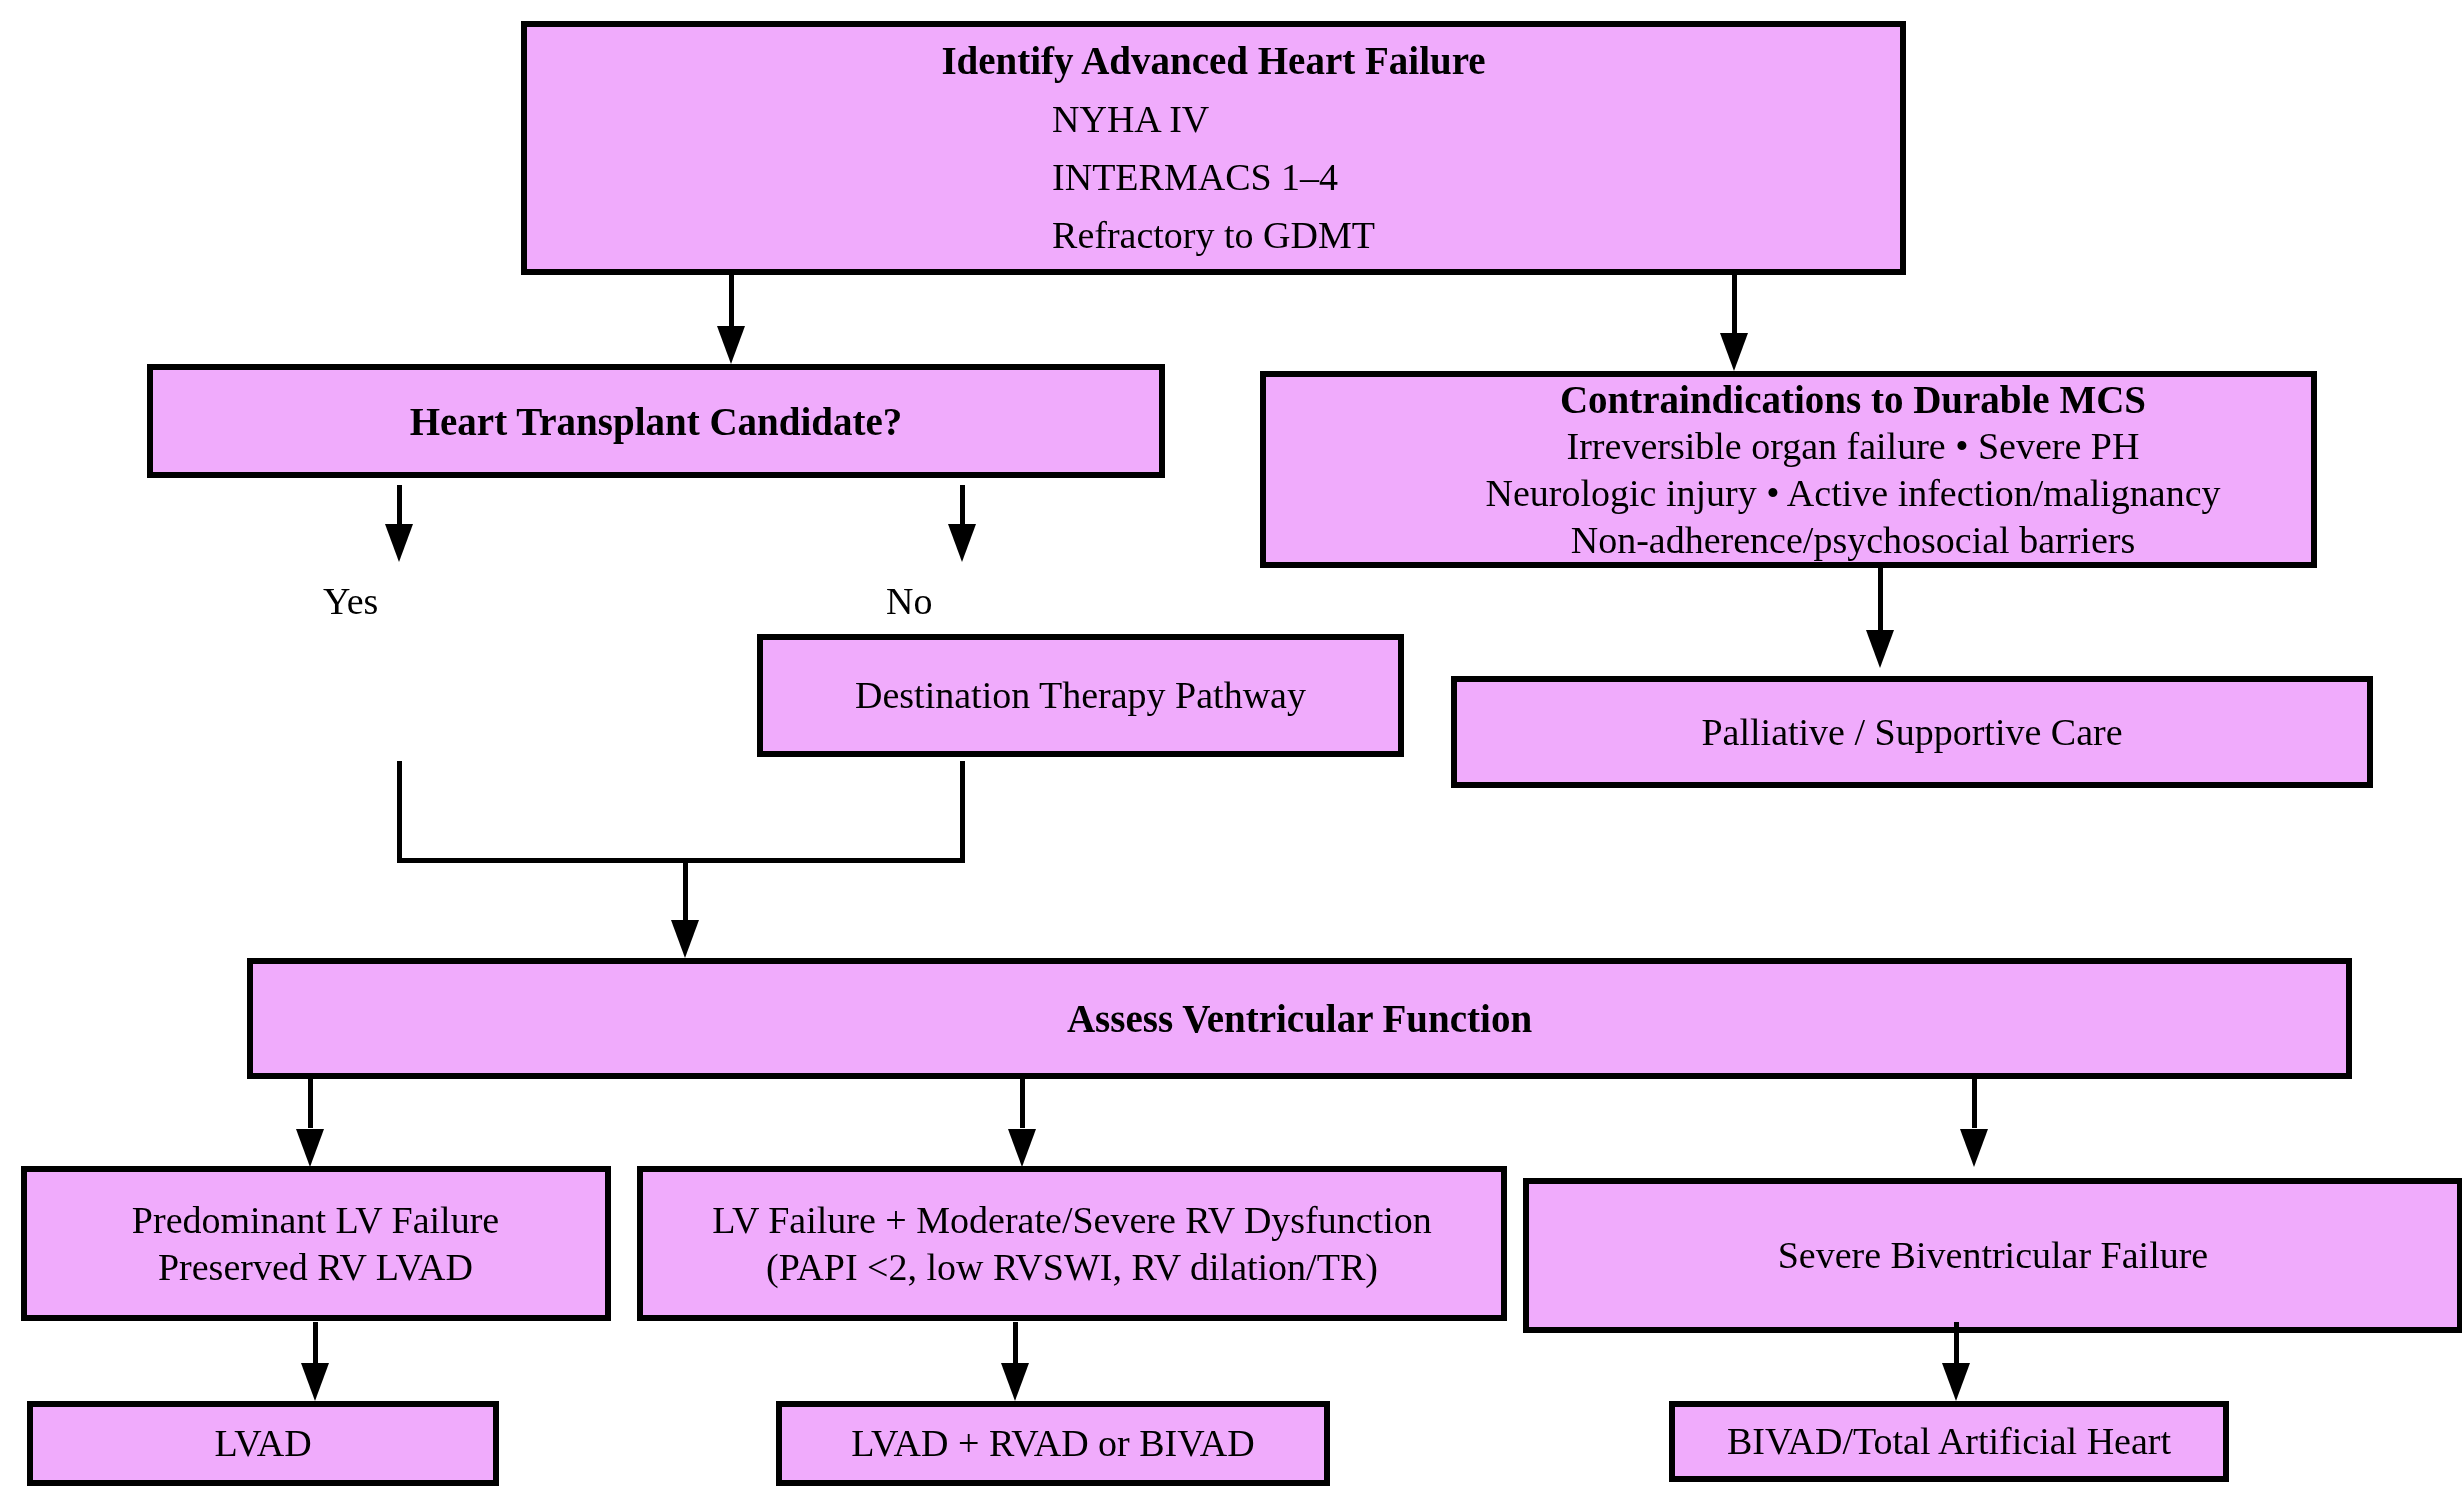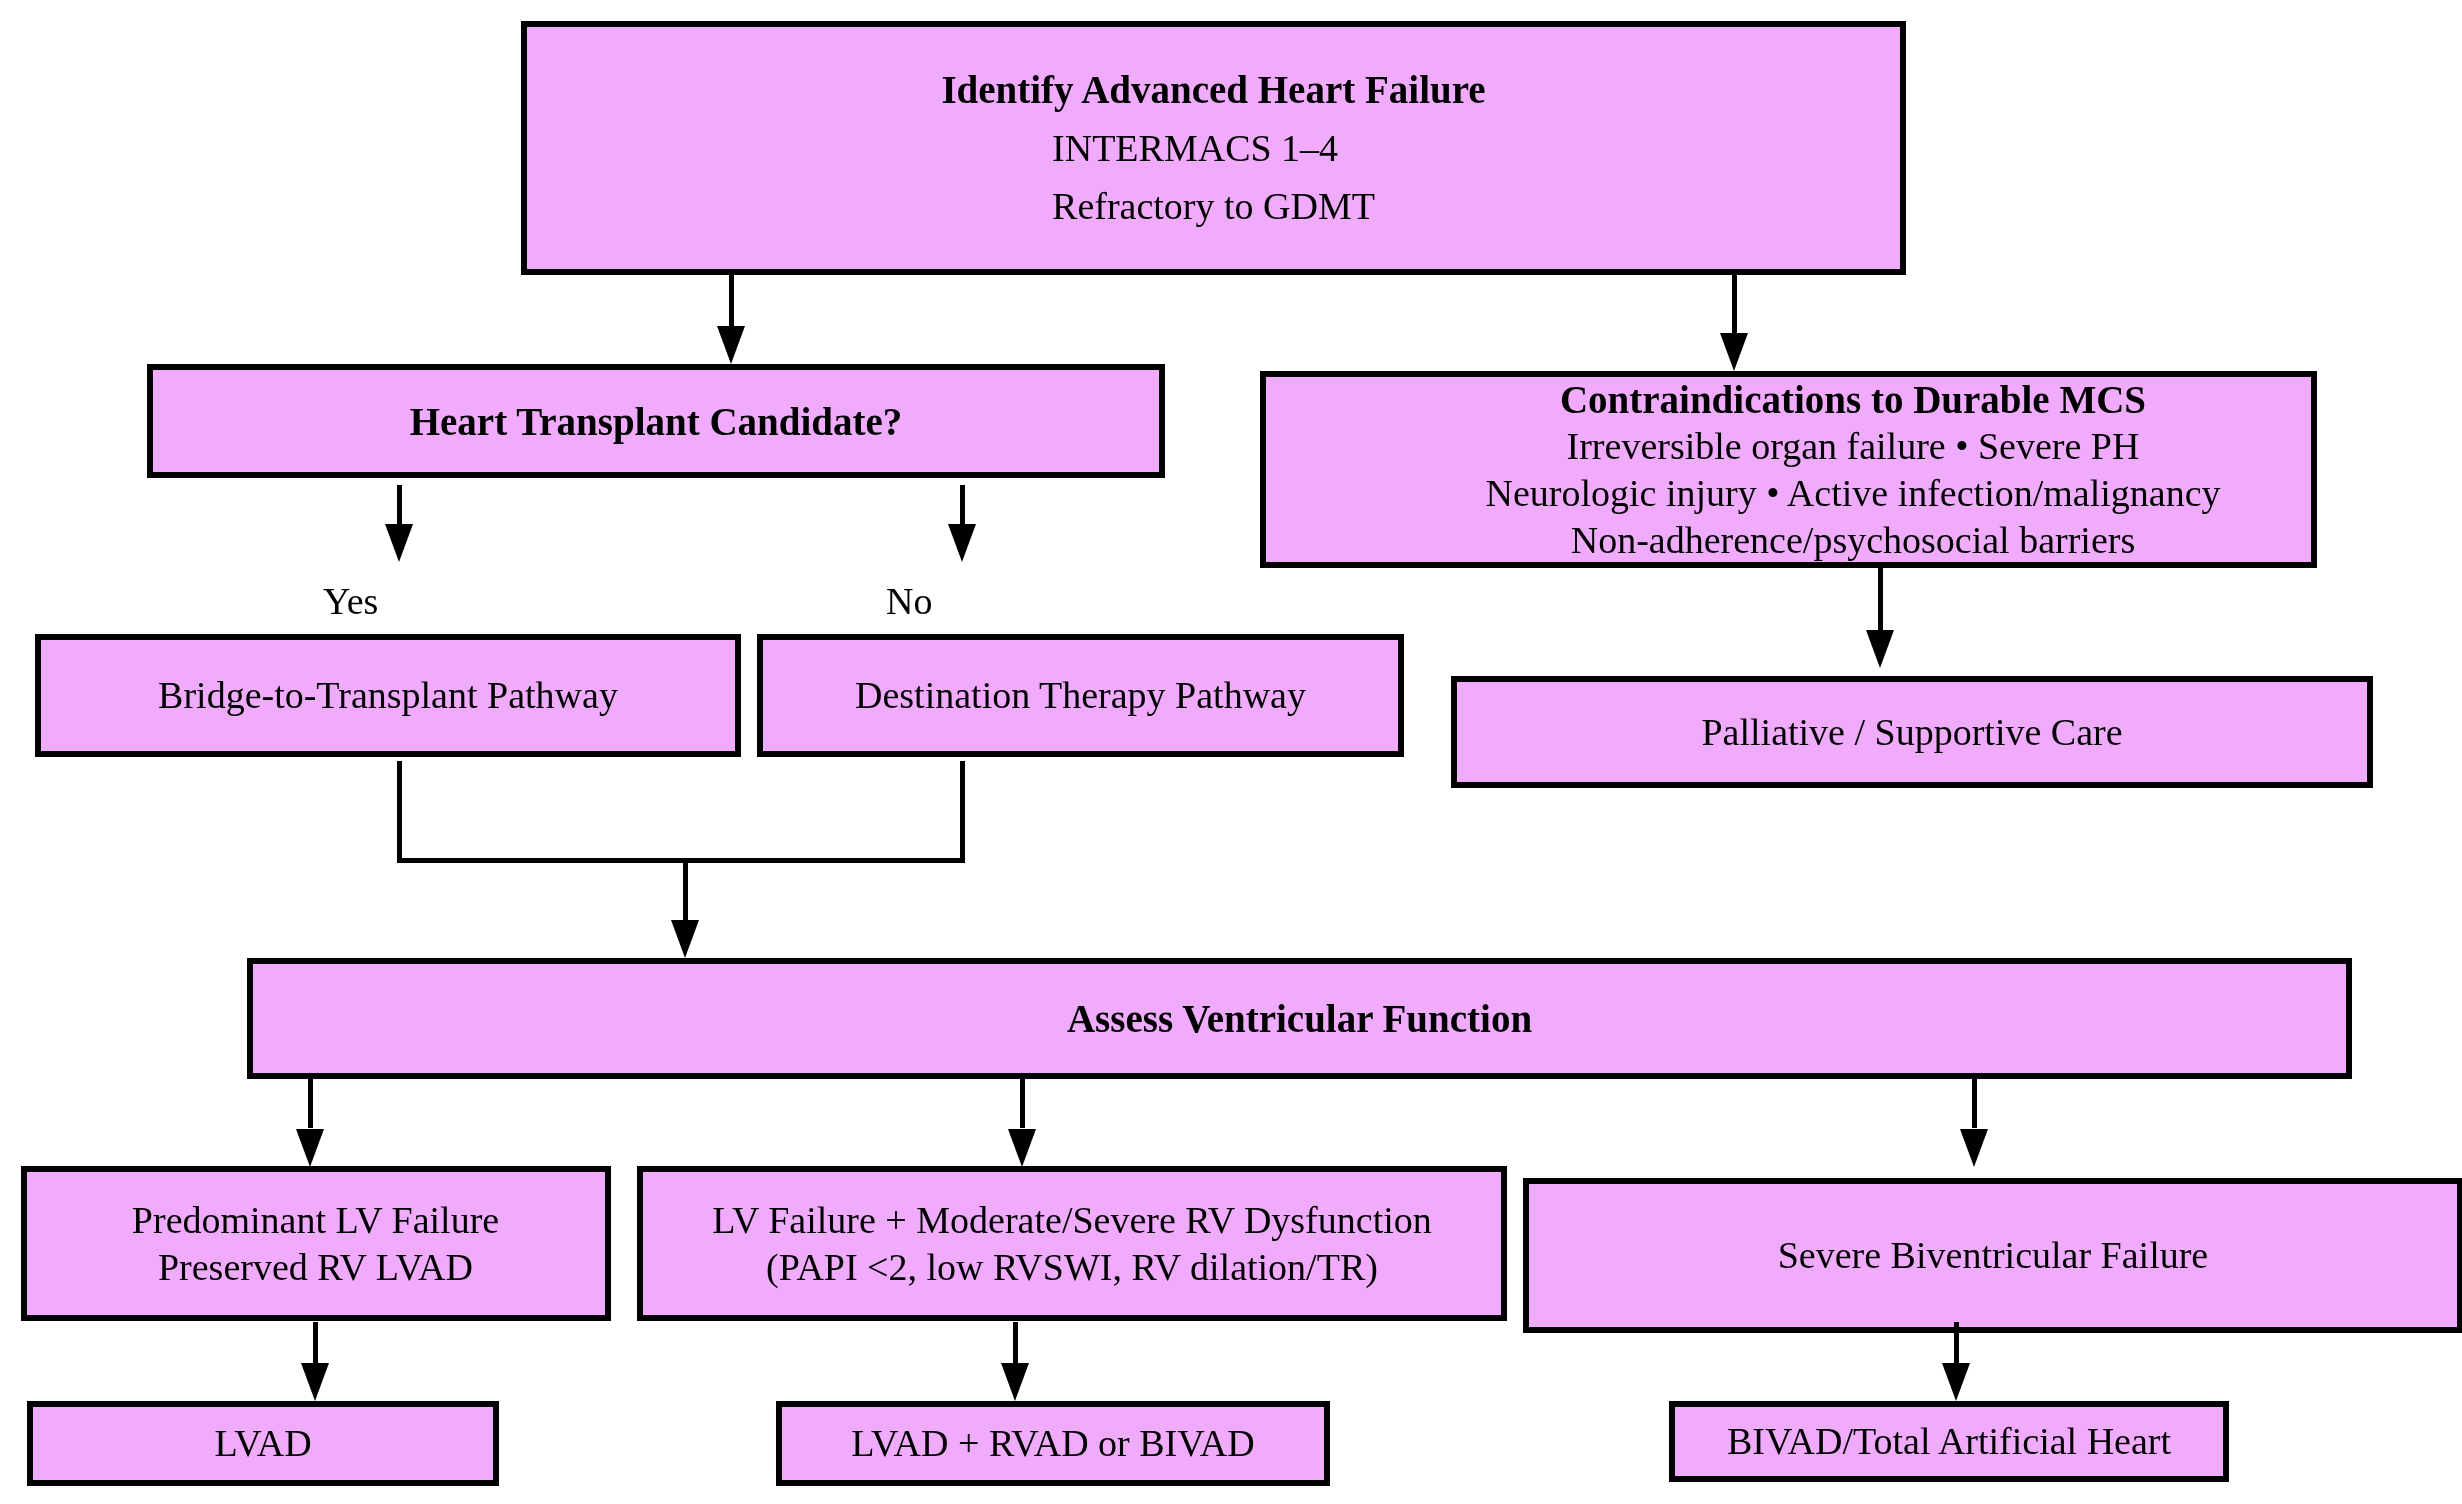--- a/index.html
+++ b/index.html
@@ -70,39 +70,37 @@
   }
 </style>
 </head>
 <body>
 
 <div class="canvas">
 
   <div class="box identify-box" style="left:521px; top:20.5px; width:1385px; height:254px;">
     <div class="title-bold">Identify Advanced Heart Failure</div>
     <div class="sublines-left">
+      <div>NYHA IV</div>
       <div>INTERMACS 1–4</div>
       <div>Refractory to GDMT</div>
     </div>
   </div>
 
   <div class="box" style="left:147px; top:364px; width:1018px; height:114px;">
     <div class="title-bold">Heart Transplant Candidate?</div>
   </div>
 
   <div class="box contra-box" style="left:1260px; top:371px; width:1057px; height:197px;">
     <div class="title-bold">Contraindications to Durable MCS</div>
     <div>Irreversible organ failure • Severe PH</div>
     <div>Neurologic injury • Active infection/malignancy</div>
     <div>Non-adherence/psychosocial barriers</div>
   </div>
 
-  <div class="box" style="left:35px; top:634px; width:706px; height:123px;">
-    <div>Bridge-to-Transplant Pathway</div>
-  </div>
 
   <div class="box" style="left:757px; top:634px; width:647px; height:123px;">
     <div>Destination Therapy Pathway</div>
   </div>
 
   <div class="box" style="left:1451px; top:668px; width:922px; height:112px;margin-top:8px;">
     <div>Palliative / Supportive Care</div>
   </div>
 
   <div class="box" style="left:247px; top:958px; width:2105px; height:121px;">

